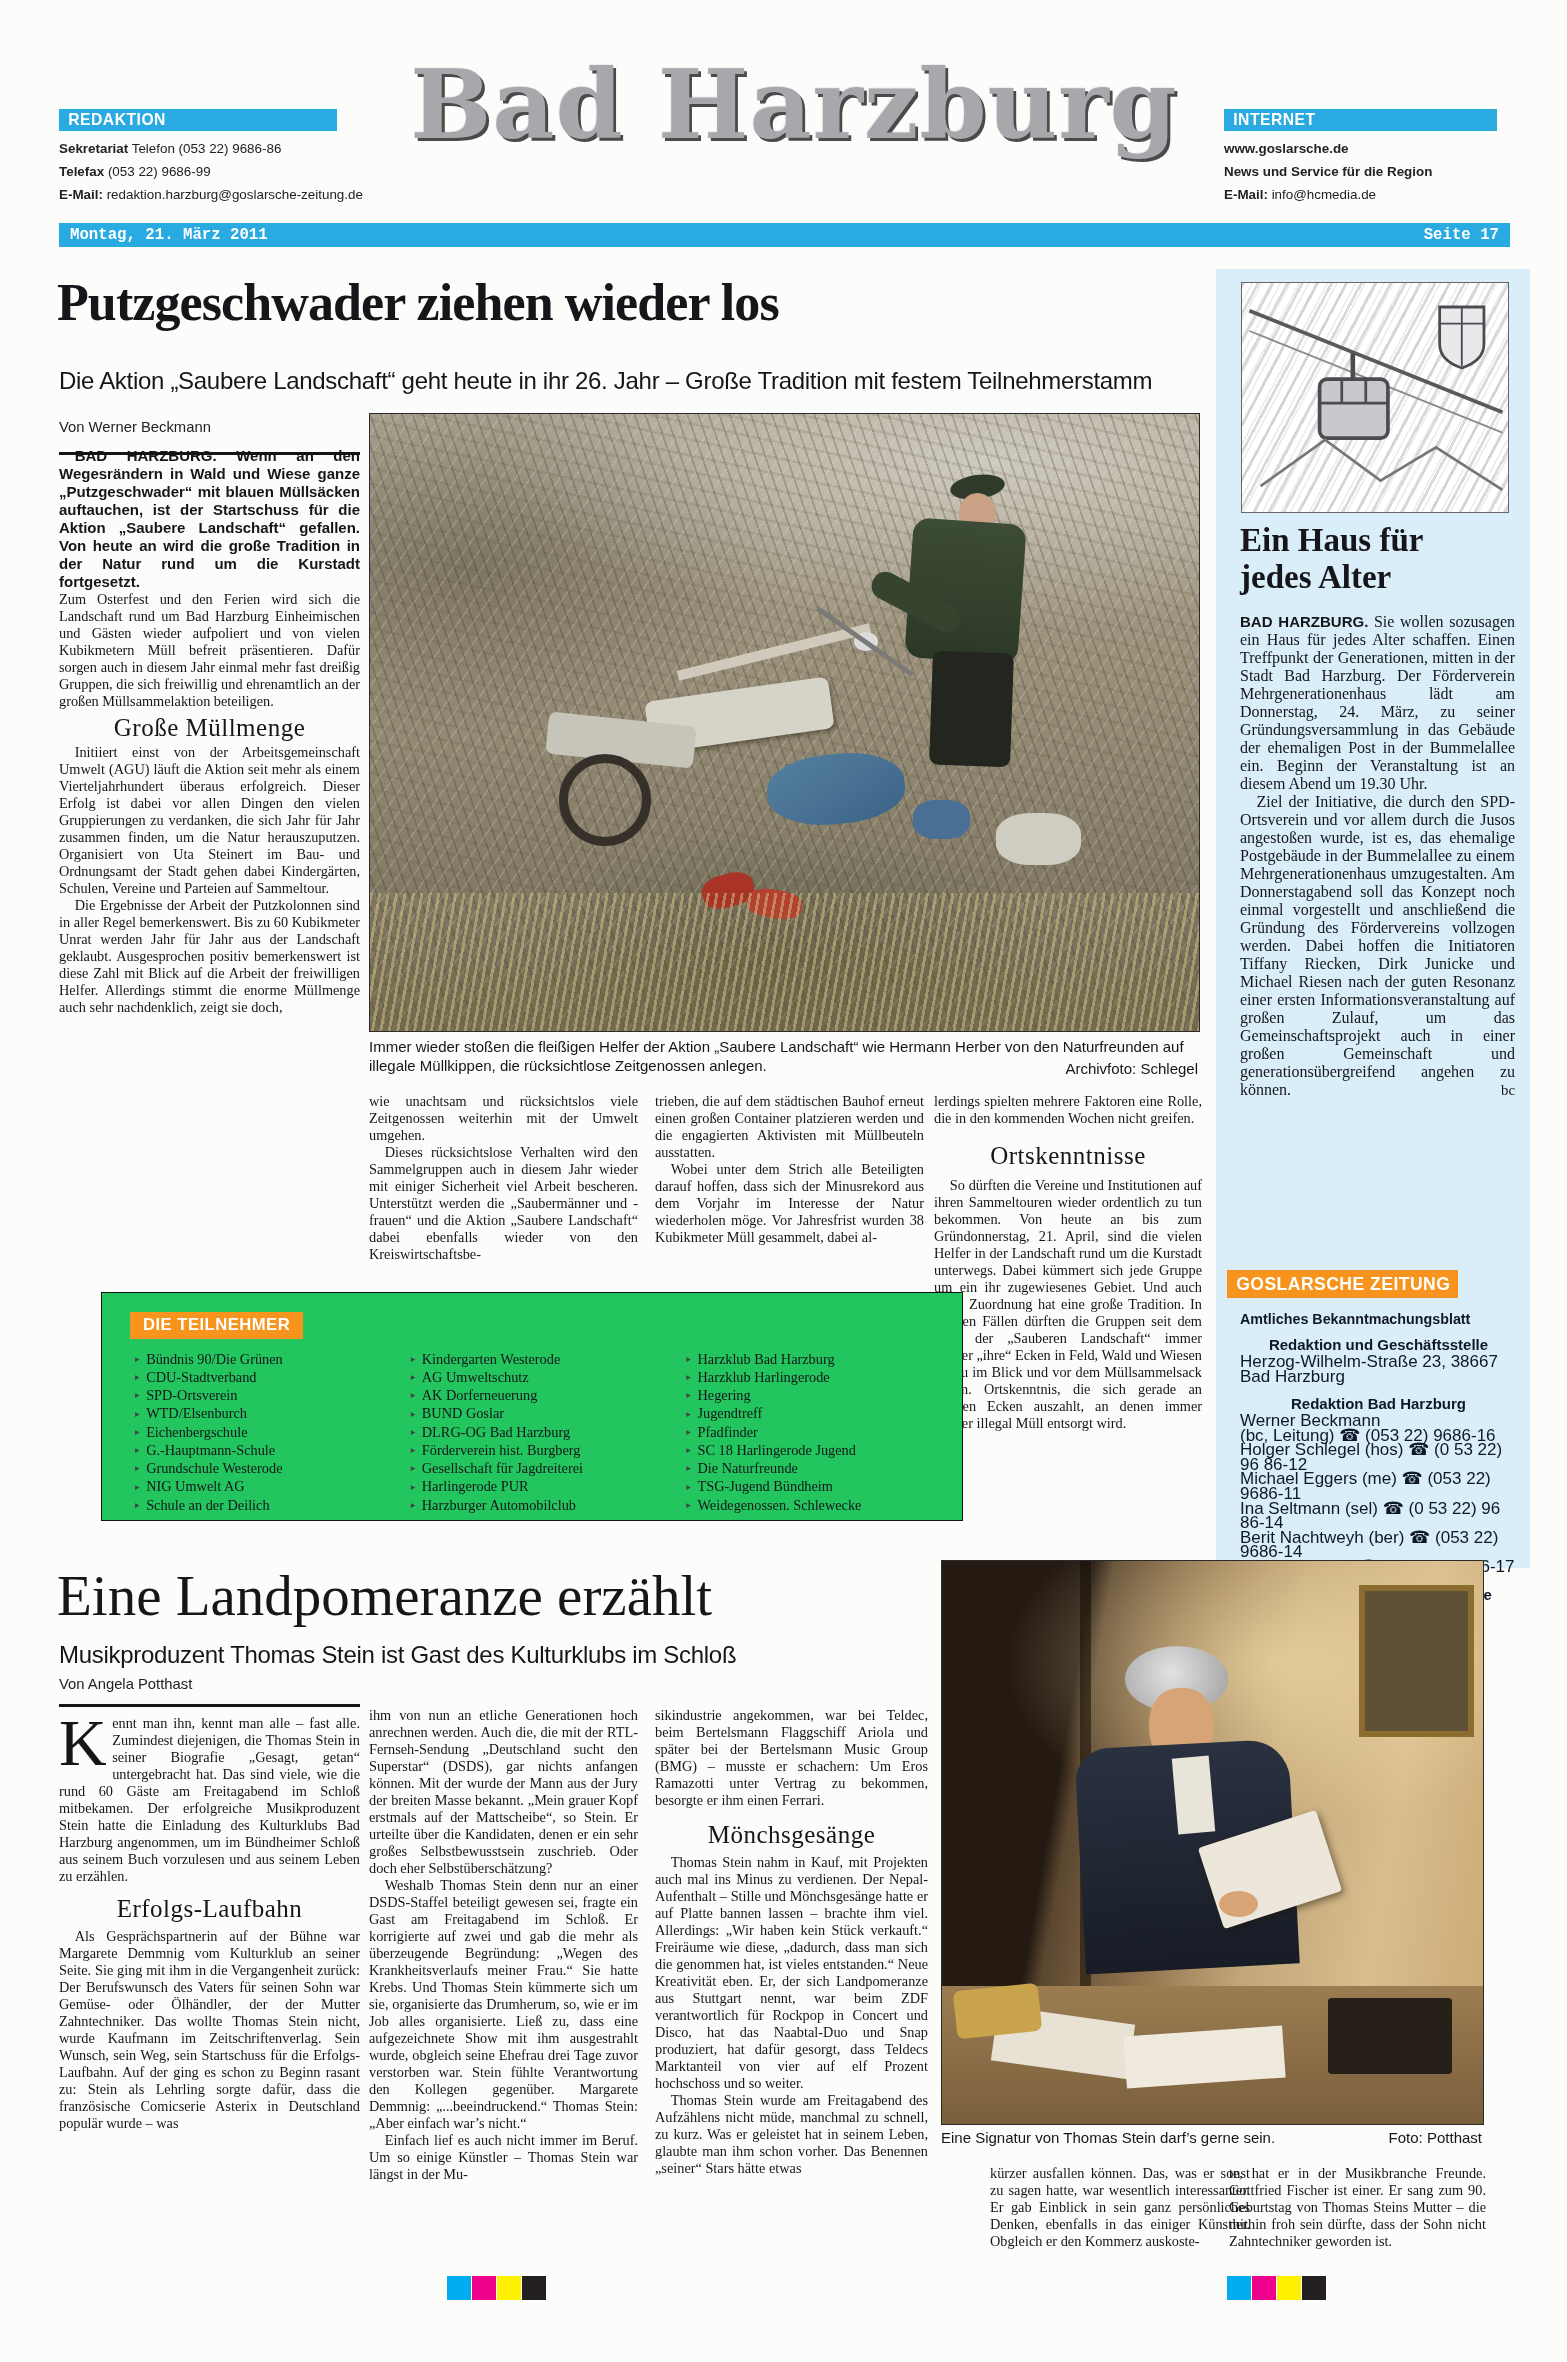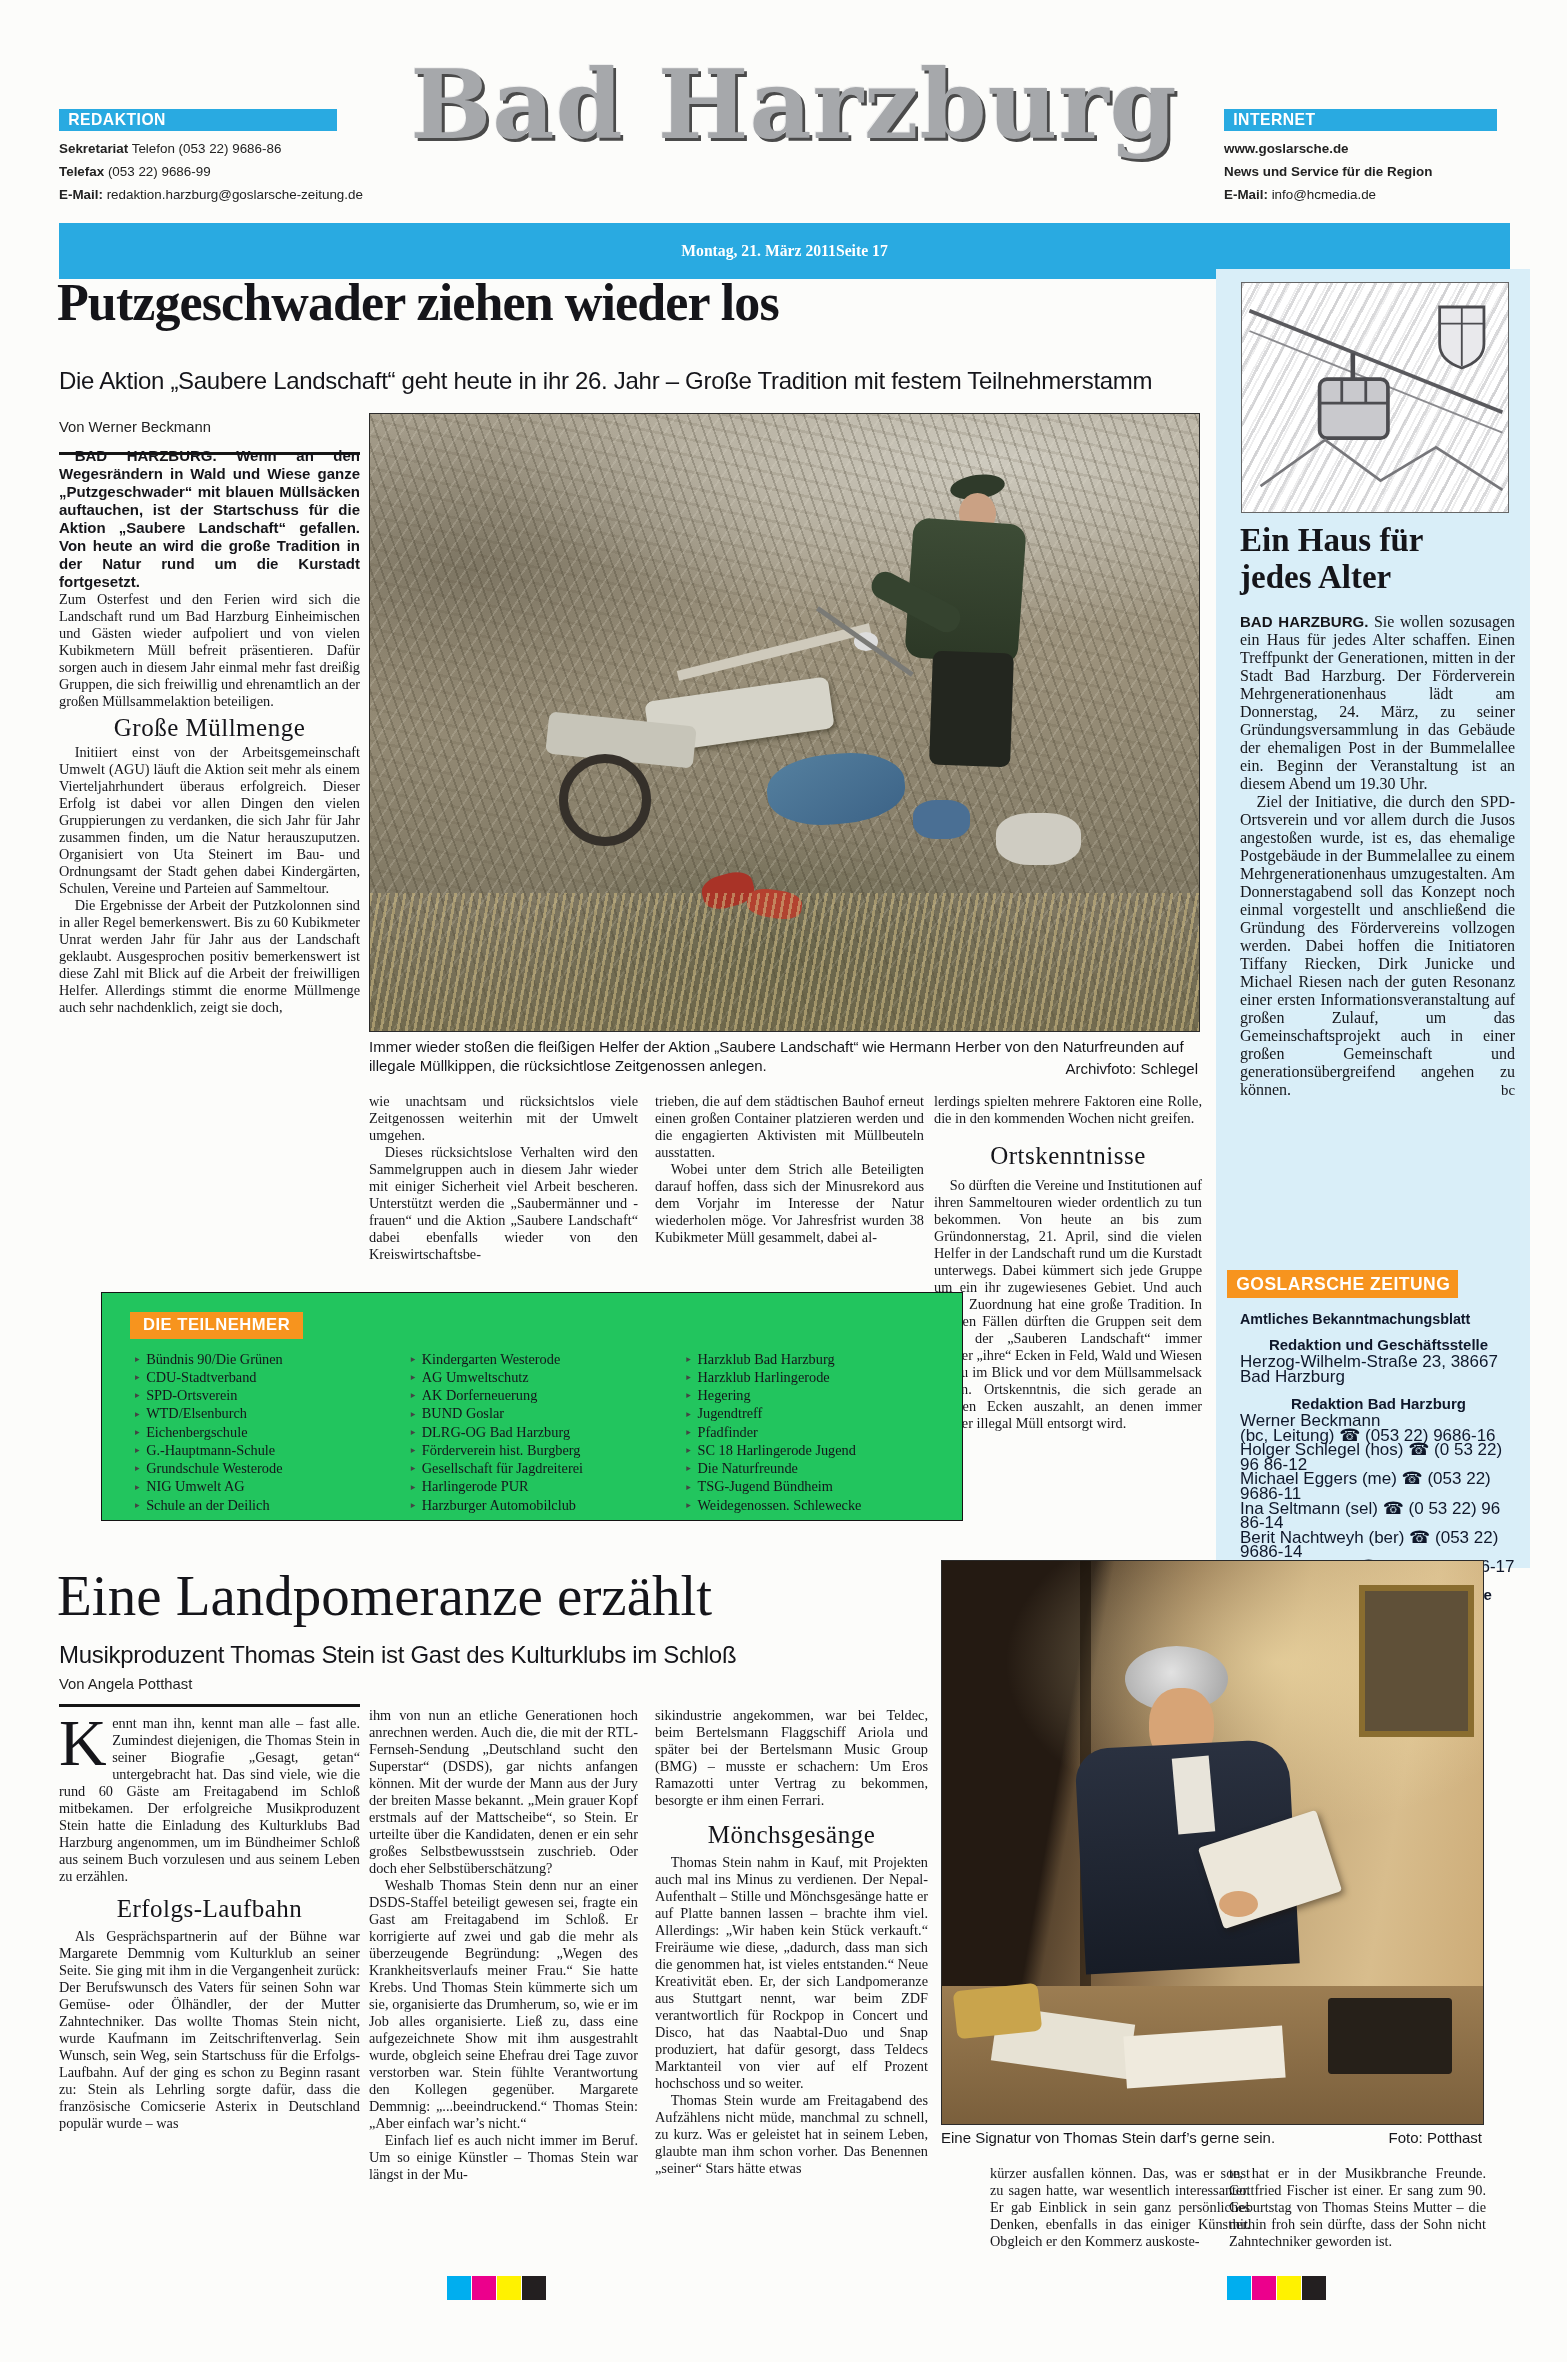--- a/index.html
+++ b/index.html
@@ -7,22 +7,22 @@
         font-family:"Liberation Serif",serif;color:#15151a;}
   .abs{position:absolute;}
   
   .tagbar{background:#29aae1;color:#fff;font-family:"Liberation Sans",sans-serif;
           font-weight:bold;font-size:15.7px;line-height:22px;padding-left:9.2px;letter-spacing:0.5px;}
   .hlines{font-family:"Liberation Sans",sans-serif;font-size:13.4px;line-height:23px;color:#222;}
   .hlines b{font-weight:bold;}
   .masthead{font-family:"DejaVu Serif",serif;font-weight:bold;font-size:96px;color:#a6a8ab;
             text-align:center;letter-spacing:0.9px;white-space:nowrap;
             text-shadow:2.8px 2.8px 0 #4a4a4a, -0.9px -0.9px 0 #ededed;}
-  .datebar{background:#29aae1;color:#fff;font-family:Liberation Serif, serif;font-weight:bold;
-           font-size:15.7px;line-height:24px;display:flex;justify-content:center;padding:16px 11px;}
+  .datebar{background:#29aae1;color:#fff;font-family:Liberation Mono, monospace;font-weight:bold;
+           font-size:15.7px;line-height:24px;display:flex;justify-content:space-between;padding:0 11px;}
   
   .headline1{font-size:52px;font-weight:bold;letter-spacing:-0.9px;white-space:nowrap;}
   .headline2{font-size:57px;font-weight:normal;letter-spacing:0;white-space:nowrap;}
   .subhead{font-family:"Liberation Sans",sans-serif;font-size:24px;letter-spacing:-0.3px;white-space:nowrap;}
   .byline{font-family:"Liberation Sans",sans-serif;font-size:14.8px;color:#222;}
   .rule{background:#151515;height:2.8px;}
   .lead{font-family:"Liberation Sans",sans-serif;font-weight:bold;font-size:15px;
         line-height:18px;text-align:justify;margin:0 0 7.4px 0;}
   .col{font-size:14.3px;line-height:17px;text-align:justify;}
   .col p{margin:0;text-indent:15.7px;}

